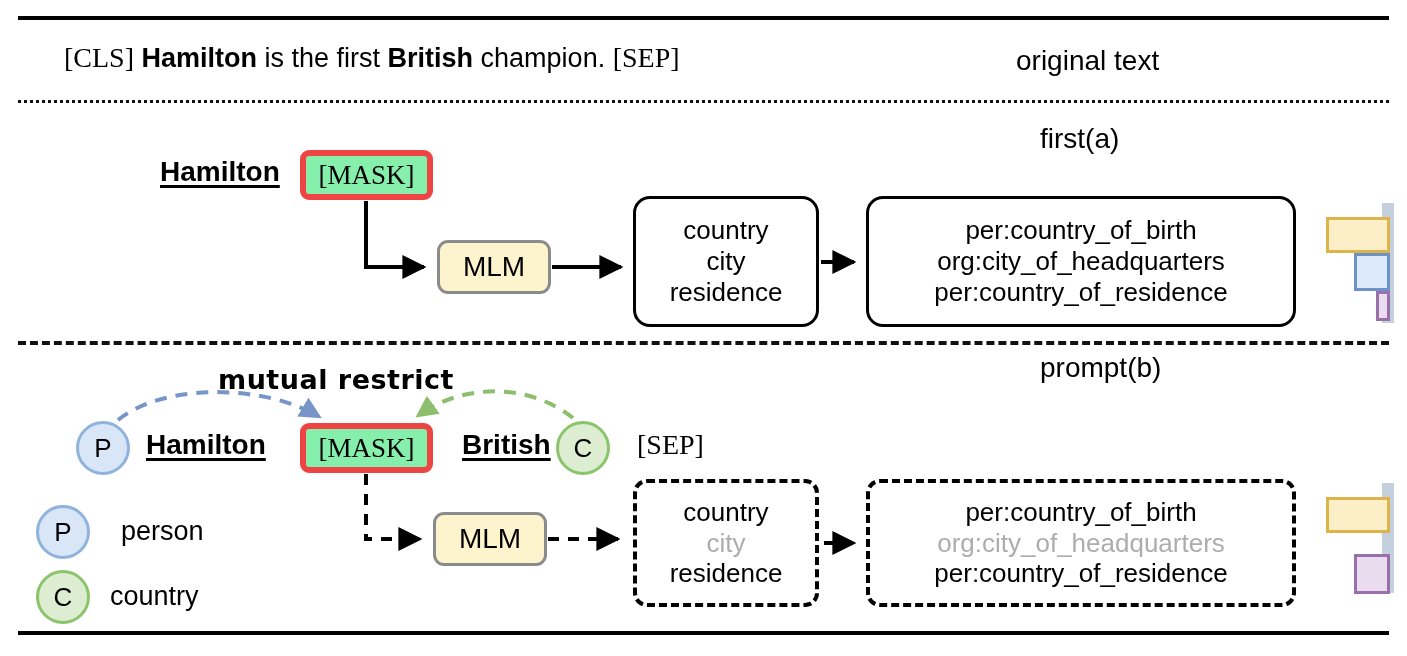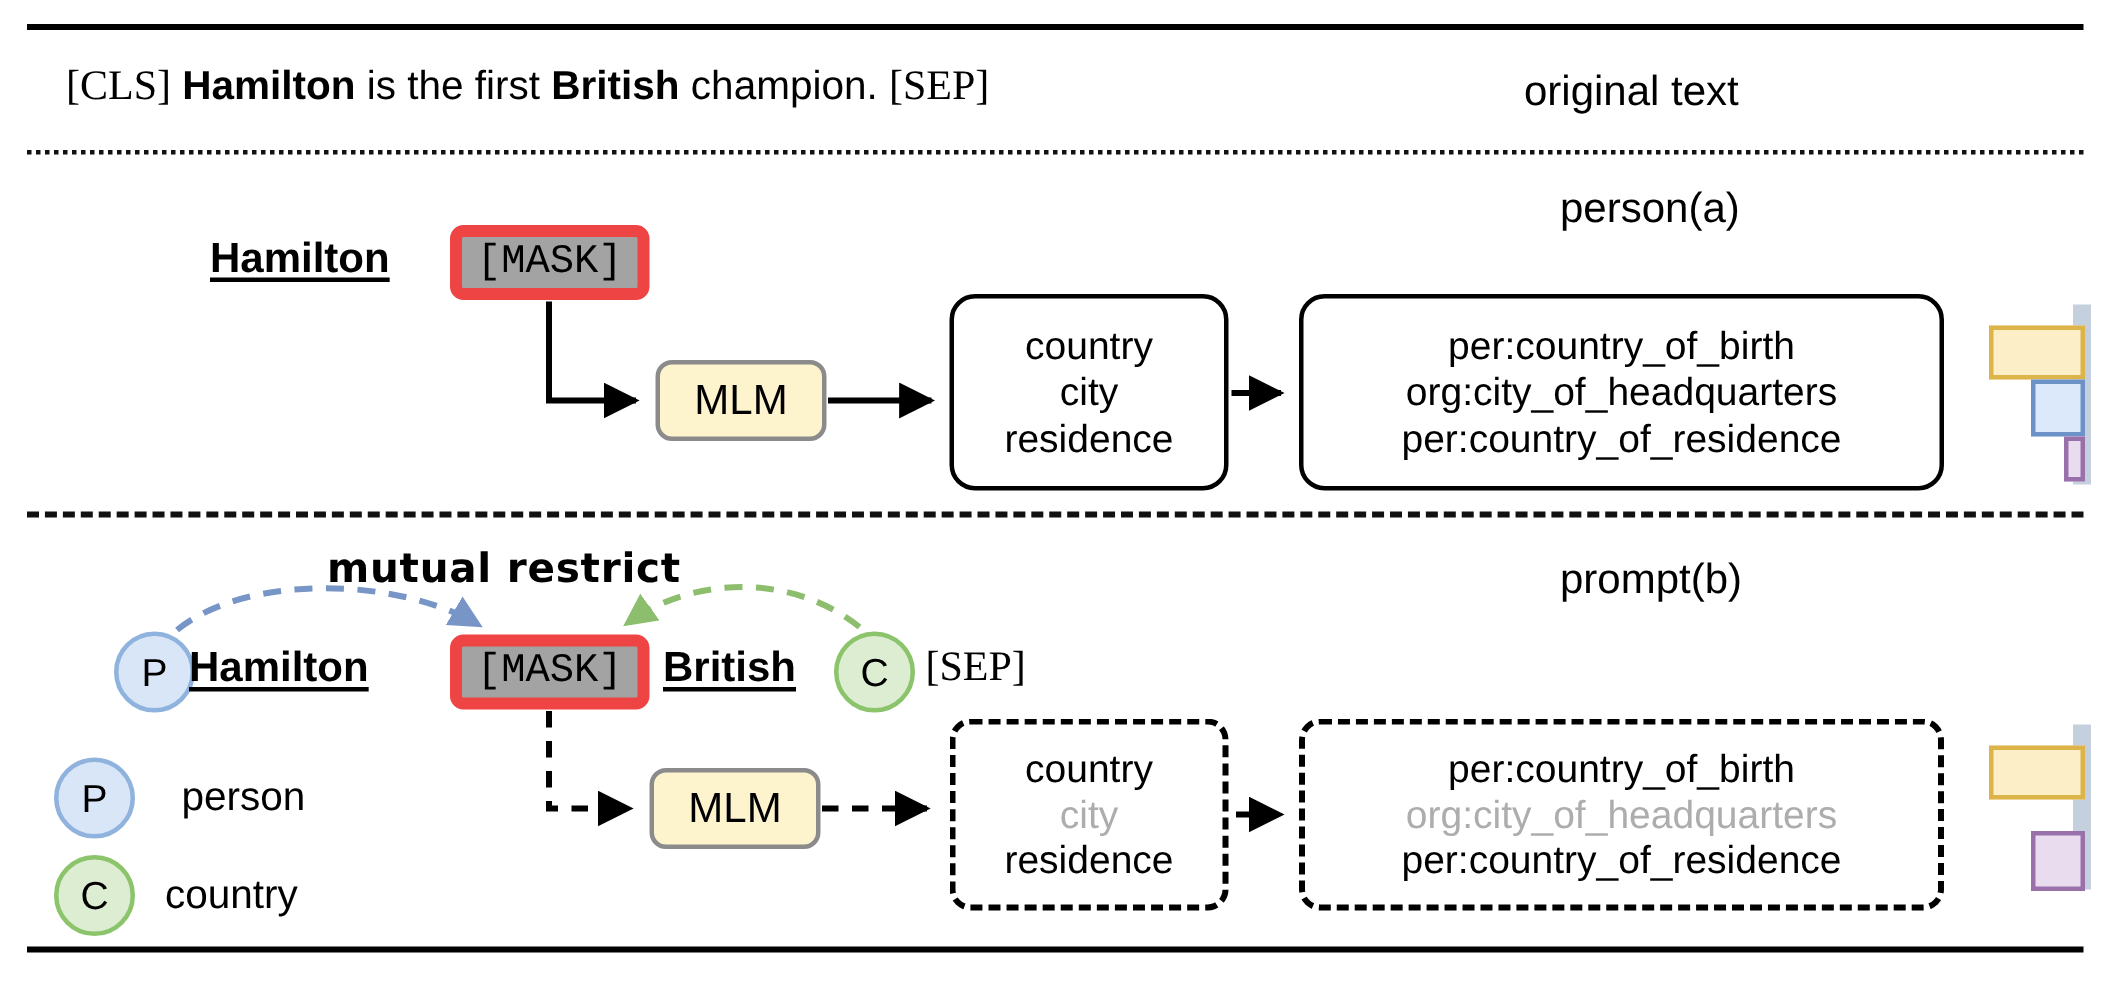--- a/index.html
+++ b/index.html
@@ -39,20 +39,21 @@
     left: 18px;
     width: 1371px;
     height: 0;
     border-top: 4px dashed #111111;
   }
   .sent-line {
     position: absolute;
     white-space: nowrap;
     font-size: 27px;
     line-height: 1;
+    margin-left: 20px;
   }
   .tok-serif {
     font-family: "Liberation Serif", serif;
     font-size: 28px;
   }
   .tok-bold {
     font-family: "Liberation Sans", sans-serif;
     font-weight: bold;
     font-size: 27px;
   }
@@ -70,24 +71,24 @@
   }
   .section-label {
     position: absolute;
     font-size: 28px;
     white-space: nowrap;
   }
 
   
   .mask-chip {
     position: absolute;
-    background: #a3a3a3;
-    border: 8px solid #ef4444;
+    background: #86efac;
+    border: 6px solid #ef4444;
     border-radius: 9px;
-    font-family: Liberation Mono, monospace;
+    font-family: Liberation Serif, serif;
     font-size: 27px;
     display: flex;
     align-items: center;
     justify-content: center;
     box-sizing: border-box;
     white-space: nowrap;
   }
 
   
   .mlm-box {
@@ -192,21 +193,21 @@
   <div class="rule-solid" style="top:16px;"></div>
   <div class="rule-dotted" style="top:100px;"></div>
   <div class="rule-dashed" style="top:341px;"></div>
   <div class="rule-solid" style="top:631px;"></div>
 
   <div class="sent-line" style="left:44px; top:44px;">
     <span class="tok-serif">[CLS]</span><span class="tok-plain"> </span><span class="tok-bold">Hamilton</span><span class="tok-plain"> is the first </span><span class="tok-bold">British</span><span class="tok-plain"> champion. </span><span class="tok-serif">[SEP]</span>
   </div>
   <div class="section-label" style="left:1016px; top:45px;">original text</div>
 
-  <div class="section-label" style="left:1040px; top:123px;">person(a)</div>
+  <div class="section-label" style="left:1040px; top:123px;">first(a)</div>
 
   <div class="sent-line" style="left:140px; top:158px;">
     <span class="tok-ul">Hamilton</span>
   </div>
   <div class="mask-chip" style="left:300px; top:150px; width:133px; height:50px;">[MASK]</div>
 
   <div class="mlm-box" style="left:437px; top:240px; width:114px; height:54px;">MLM</div>
 
   <div class="list-box" style="left:633px; top:196px; width:186px; height:131px;">
     <div class="row">country</div>
@@ -220,21 +221,21 @@
     <div class="row">per:country_of_residence</div>
   </div>
 
   <div class="barchart" style="left:1318px; top:195px; width:89px; height:135px;">
     <div class="bar-axis" style="left:64px; top:8px; width:12px; height:120px;"></div>
     <div class="bar" style="left:8px;  top:22px; width:64px; height:36px; background:#fcefc7; border:3px solid #dcb44a;"></div>
     <div class="bar" style="left:36px; top:58px; width:36px; height:38px; background:#dce9fa; border:3px solid #6d92c8;"></div>
     <div class="bar" style="left:58px; top:96px; width:14px; height:30px; background:#e9dcef; border:3px solid #9a70ab;"></div>
   </div>
 
-  <div class="section-label" style="left:1040px; top:370px;">prompt(b)</div>
+  <div class="section-label" style="left:1040px; top:352px;">prompt(b)</div>
 
   <div class="mutual-label" style="left:185px; top:364px;margin-left:33px;">mutual restrict</div>
 
   <div class="ent-circle ent-p" style="left:76px; top:421px; width:54px; height:54px;">P</div>
 
   <div class="sent-line" style="left:126px; top:431px;">
     <span class="tok-ul">Hamilton</span>
   </div>
 
   <div class="mask-chip" style="left:300px; top:423px; width:133px; height:50px;">[MASK]</div>

